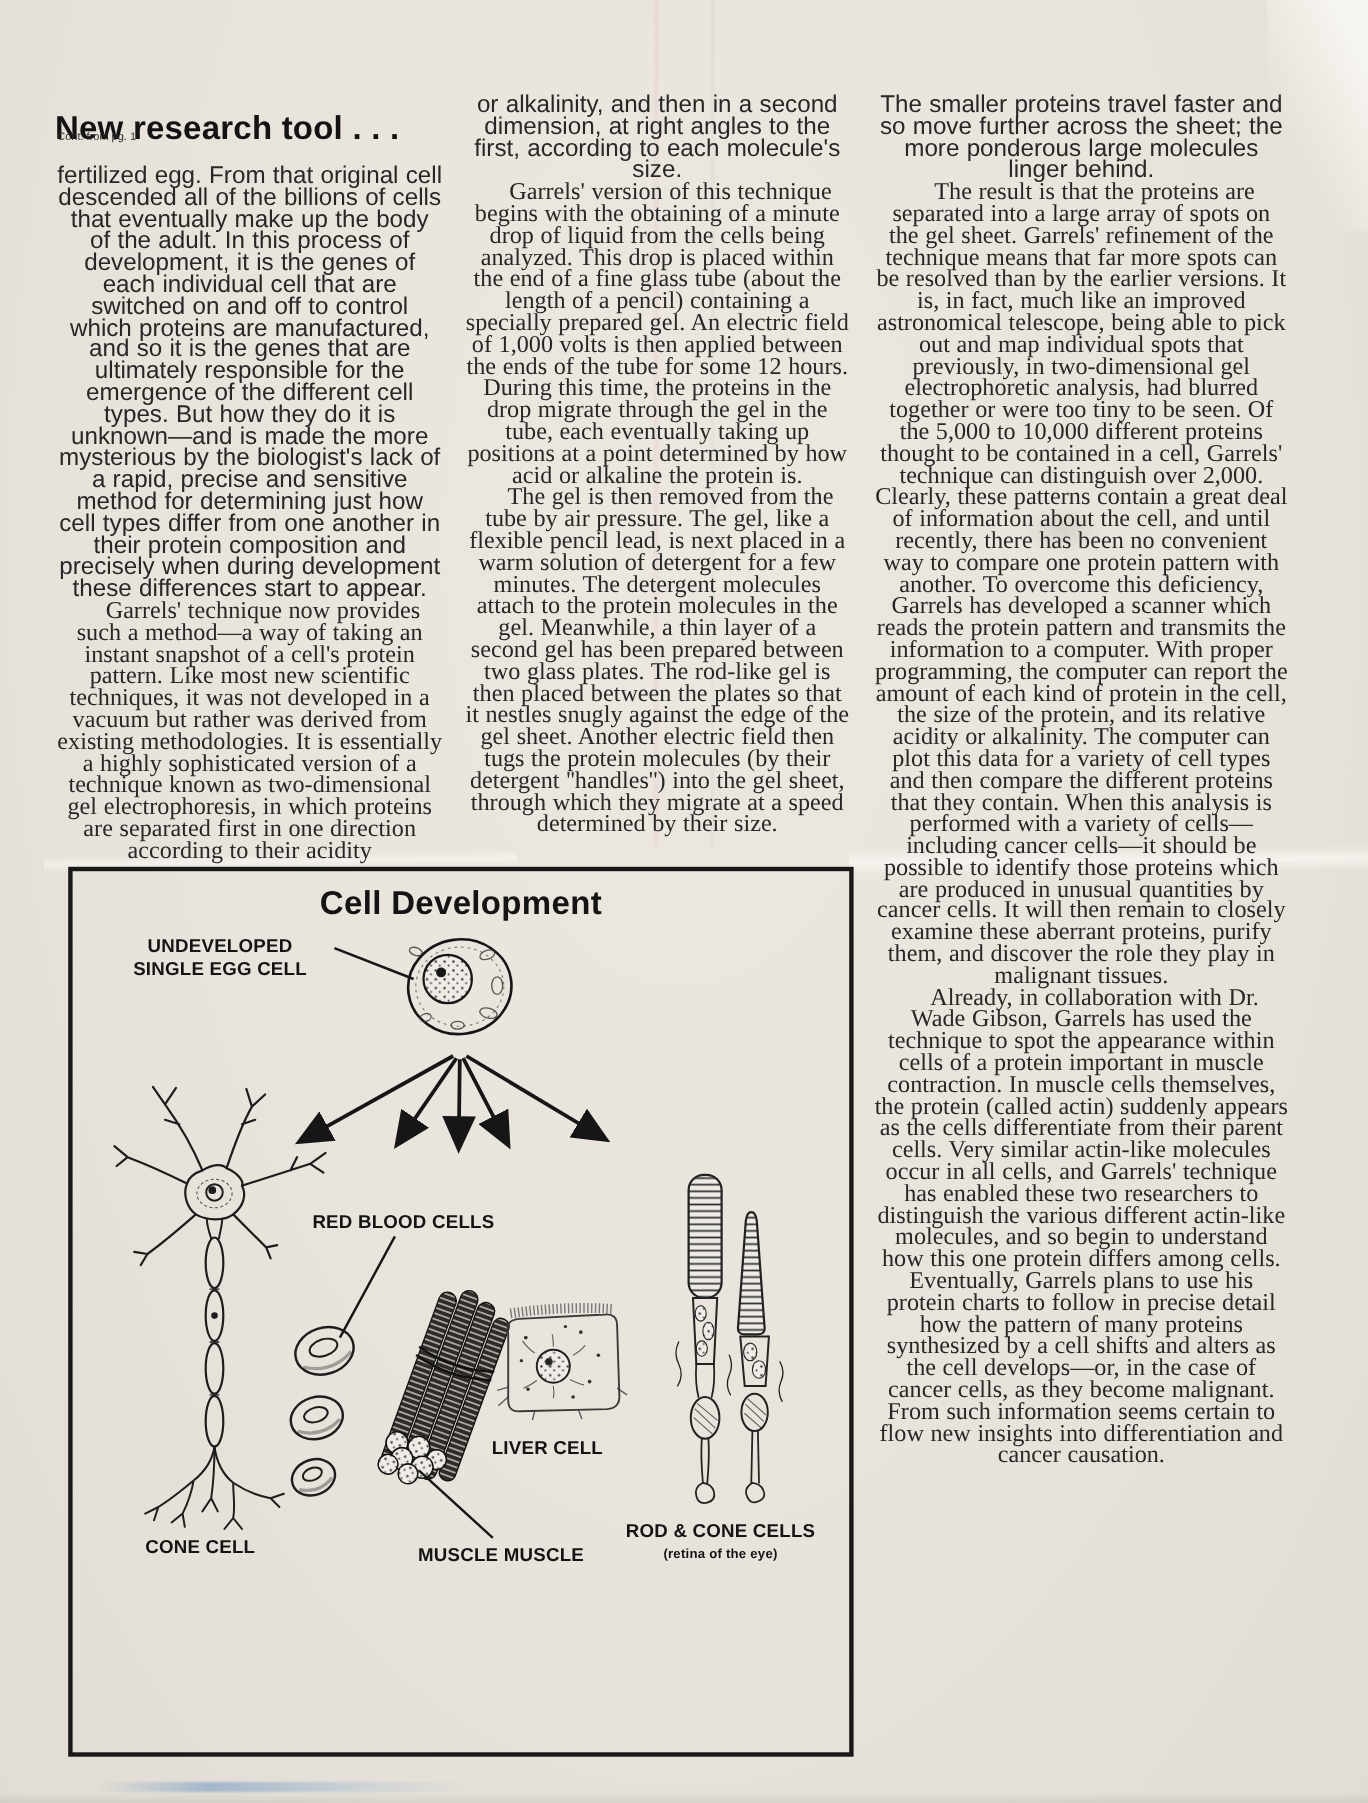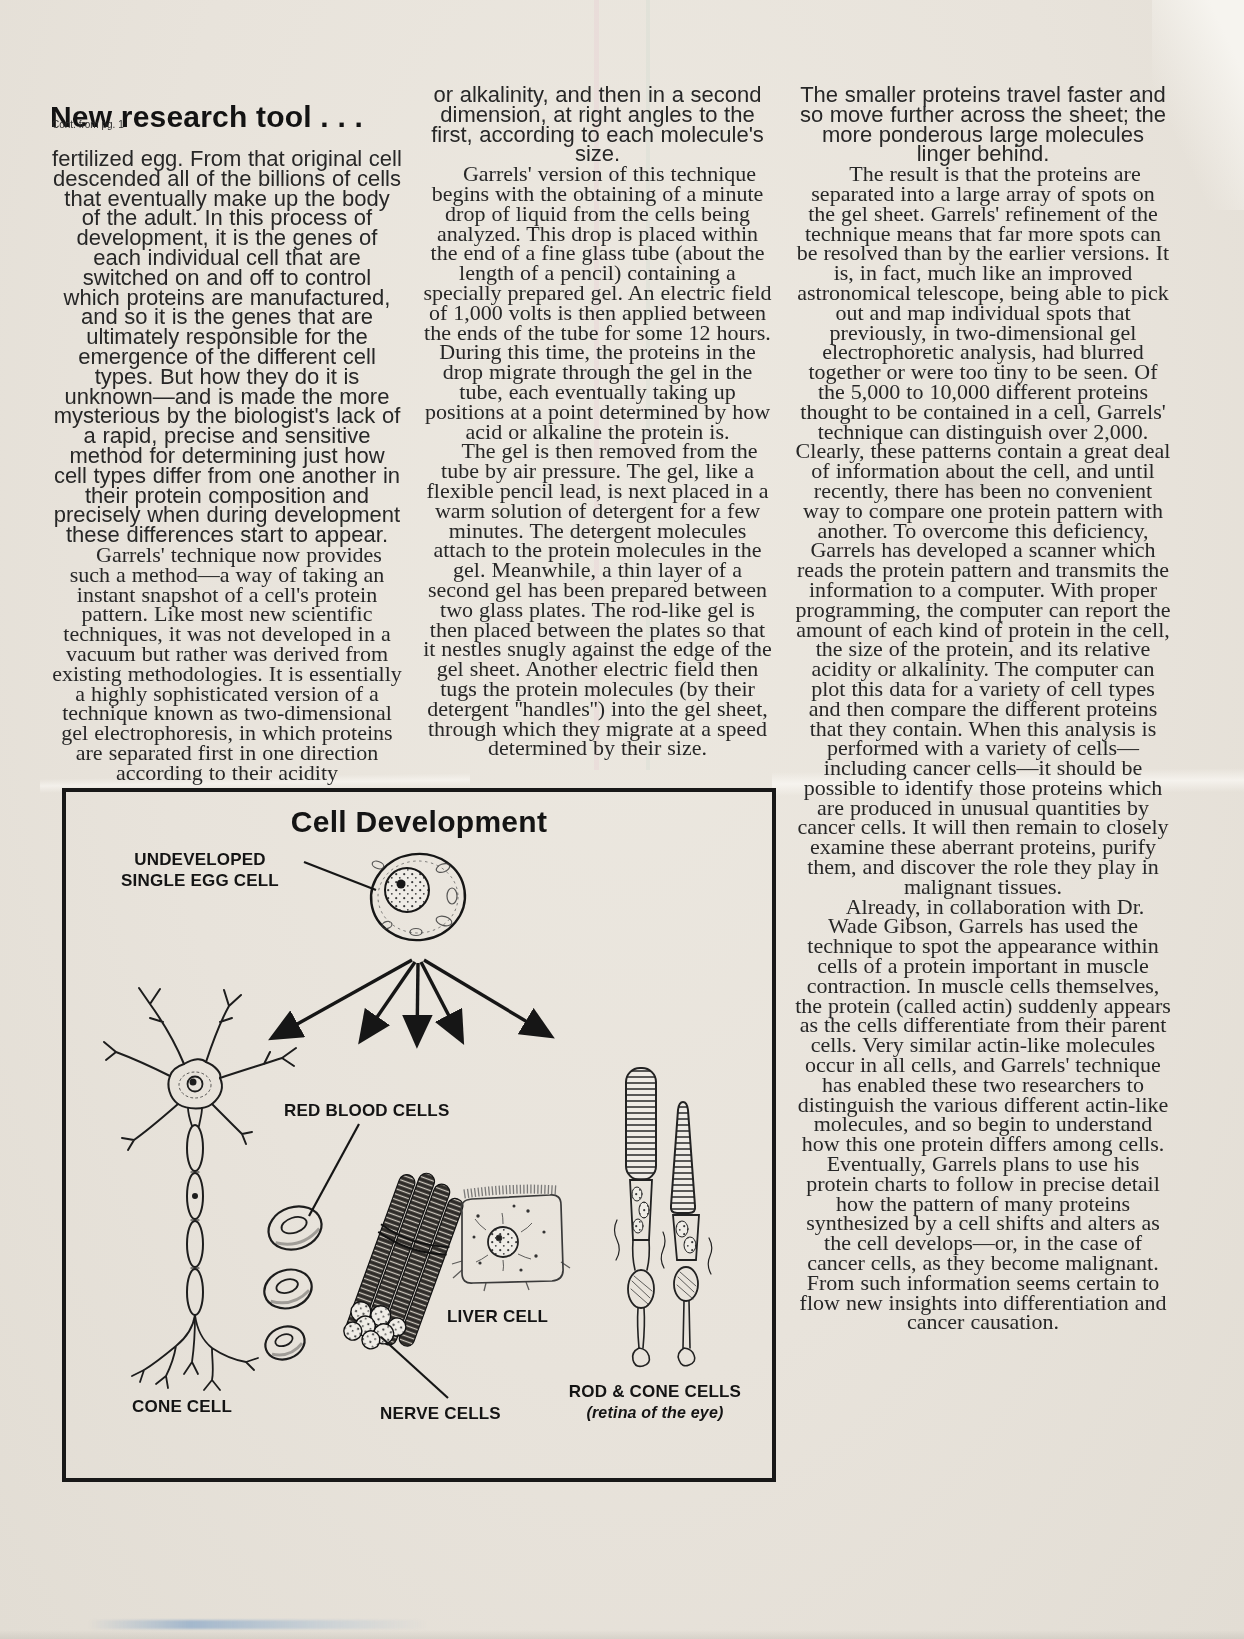--- a/index.html
+++ b/index.html
@@ -8,34 +8,34 @@
         font-family:"Liberation Sans","DejaVu Sans",sans-serif;color:#262626;}
   .headline{position:absolute;left:50px;top:80px;font-size:30px;font-weight:bold;color:#131313;letter-spacing:.2px;}
   .contline{position:absolute;left:52px;top:119px;font-size:10px;color:#2c2c2c;}
   .col{position:absolute;font-size:22px;line-height:19.8px;color:#272727;word-spacing:.5px;text-align:center;}
   .col p{margin:0;}
   .col p.ind{text-indent:24px;font-family:Liberation Serif, serif;}
   .col p.gap{}
   #col1{left:52px;top:149px;width:350px;}
   #col2{left:421px;top:85px;width:353px;}
   #col3{left:795px;top:85px;width:376px;}
-  #figure{position:absolute;left:62px;top:788px;width:714px;height:694px;
+  #figure{position:absolute;left:62px;top:788px;width:714px;height:809px;
           border:4px solid #181818;box-sizing:border-box;}
   #figure svg{position:absolute;left:0;top:0;}
   .figtitle{position:absolute;left:0;top:13px;width:100%;text-align:center;
             font-size:30px;font-weight:bold;color:#141414;letter-spacing:.3px;}
   .figlabel{position:absolute;font-size:17px;font-weight:bold;color:#141414;
             letter-spacing:.2px;line-height:21px;white-space:nowrap;}
   #lbl-egg{left:30px;top:57px;width:208px;text-align:center;white-space:normal;}
   #lbl-rbc{left:218px;top:308px;}
   #lbl-nerve{left:66px;top:604px;}
   #lbl-muscle{left:314px;top:611px;}
   #lbl-liver{left:381px;top:490px;margin-top:24px;}
   #lbl-rodcone{left:486px;top:589px;width:206px;text-align:center;}
-  #lbl-rodcone .sub{font-size:16px;font-style:italic;}
+  #lbl-rodcone .sub{font-size:12px;}
   
   .fold-tr{position:absolute;right:0;top:0;width:92px;height:210px;
            background:linear-gradient(245deg,#f6f4ef 18%,rgba(246,244,239,0) 70%);}
   .crease-r{position:absolute;left:772px;top:770px;width:472px;height:24px;
             background:linear-gradient(180deg,rgba(250,248,244,0),rgba(250,248,244,.75),rgba(250,248,244,0));
             transform:rotate(-.5deg);}
   .crease-l{position:absolute;left:40px;top:776px;width:430px;height:14px;
             background:linear-gradient(180deg,rgba(250,248,244,0),rgba(250,248,244,.65),rgba(250,248,244,0));
             transform:rotate(-.8deg);}
   .smudge-gray{position:absolute;left:928px;top:460px;width:76px;height:44px;border-radius:50%;
@@ -242,21 +242,21 @@
     </svg>
 
     <div class="figtitle">Cell Development</div>
 
     <div class="figlabel" id="lbl-egg">
       <div>UNDEVELOPED</div>
       <div>SINGLE EGG CELL</div>
     </div>
     <div class="figlabel" id="lbl-rbc">RED BLOOD CELLS</div>
     <div class="figlabel" id="lbl-nerve">CONE CELL</div>
-    <div class="figlabel" id="lbl-muscle">NERVE CELLS</div>
+    <div class="figlabel" id="lbl-muscle">MUSCLE MUSCLE</div>
     <div class="figlabel" id="lbl-liver">LIVER CELL</div>
     <div class="figlabel" id="lbl-rodcone">
       <div>ROD &amp; CONE CELLS</div>
       <div class="sub">(retina of the eye)</div>
     </div>
   </div>
 
   <div class="smudge-blue"></div>
   <div class="edge-bottom"></div>
 </div>

